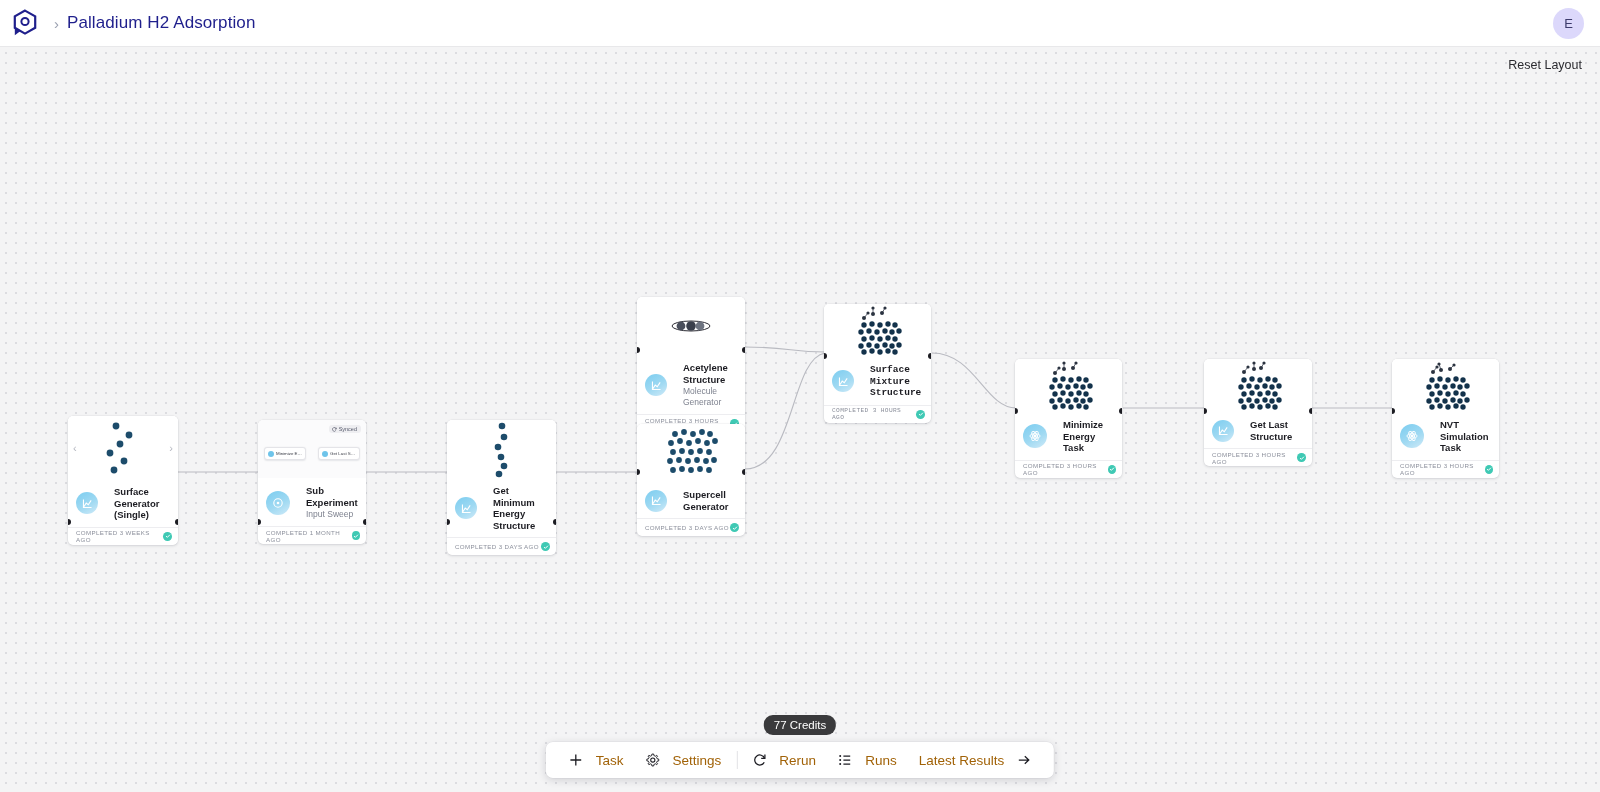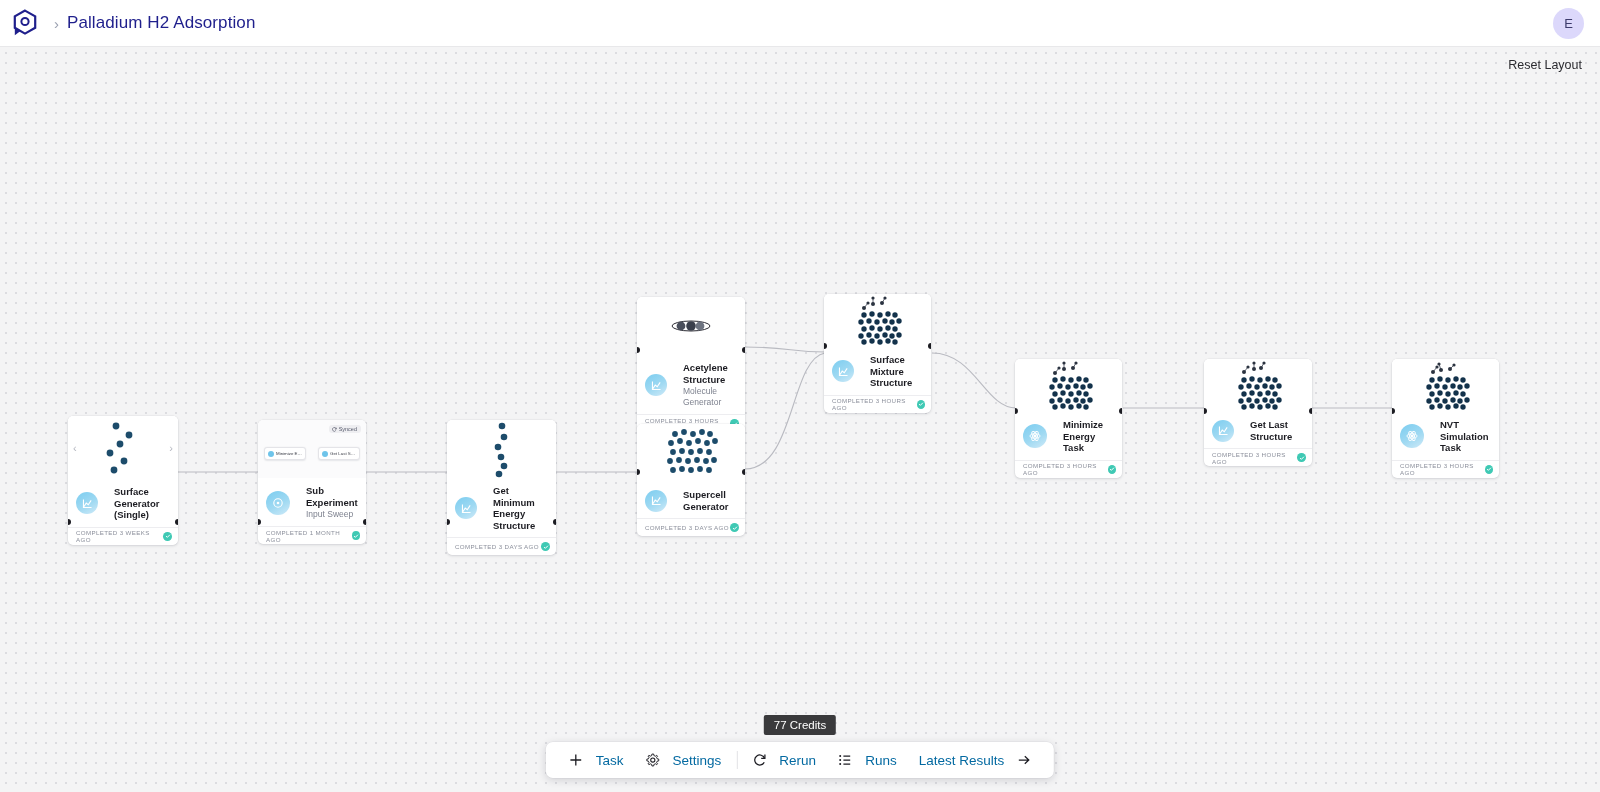--- a/index.html
+++ b/index.html
@@ -122,36 +122,36 @@
   .mini-label {
     font-size: 4.4px; color: #3a3d47; white-space: nowrap; overflow: hidden;
     text-overflow: ellipsis;
   }
 
   
   #credits {
     position: absolute; left: 50%; transform: translateX(-50%);
     bottom: 57px;
     background: #3a3a3c; color: #ffffff;
-    border-radius: 2px; padding: 4px 10px;
+    border-radius: 9px; padding: 4px 10px;
     font-size: 11.5px;
     z-index: 30;
   }
   #toolbar {
     position: absolute; left: 50%; transform: translateX(-50%);
     bottom: 14px;
     background: #ffffff; border-radius: 7px;
     box-shadow: 0 2px 9px rgba(16,20,40,.16), 0 0 0 .5px rgba(16,20,40,.05);
     height: 36px; display: flex; align-items: center;
     padding: 0 12px;
     z-index: 30;
   }
   .tb-item {
     display: flex; align-items: center; gap: 13px;
-    font-size: 13.5px; color: #0369a1;
+    font-size: 13.5px; color: #a16207;
     padding: 0 11px; height: 21px; cursor: pointer;
     white-space: nowrap;
   }
   .tb-sep { width: 1px; height: 18px; background: #e2e2e6; margin: 0 4px; }
   .tb-ico { display: flex; align-items: center; justify-content: center; }
 </style>
 </head>
 <body>
 
 <div id="topbar">
@@ -387,21 +387,21 @@
       <span class="status-dot">
         <svg width="6" height="6" viewBox="0 0 8 8">
             <path d="M1.4 4.1 L3.1 5.8 L6.6 2.3" stroke="#fff" stroke-width="1.3" fill="none"></path>
           </svg>
       </span>
     </div>
     <span class="handle in" style="top:45px;"></span>
     <span class="handle out" style="top:45px;"></span>
   </div>
 
-  <div class="node" id="n6" style="left:824px; top:247px; width:107px;">
+  <div class="node" id="n6" style="left:824px; top:257px; width:107px;font-family:Liberation Mono, monospace;">
     <div class="node-preview" style="height:53px;">
       <svg width="107" height="53" viewBox="0 0 107 53">
         <g stroke="#3a4050" stroke-width=".8" fill="none">
           <path d="M40 14 L44 9"></path>
             <path d="M49 10 L49 4"></path>
             <path d="M58 9 L61 4"></path>
         </g>
         <g fill="#2b3340">
           <circle cx="40" cy="14" r="2"></circle>
             <circle cx="44" cy="9" r="1.6"></circle>

